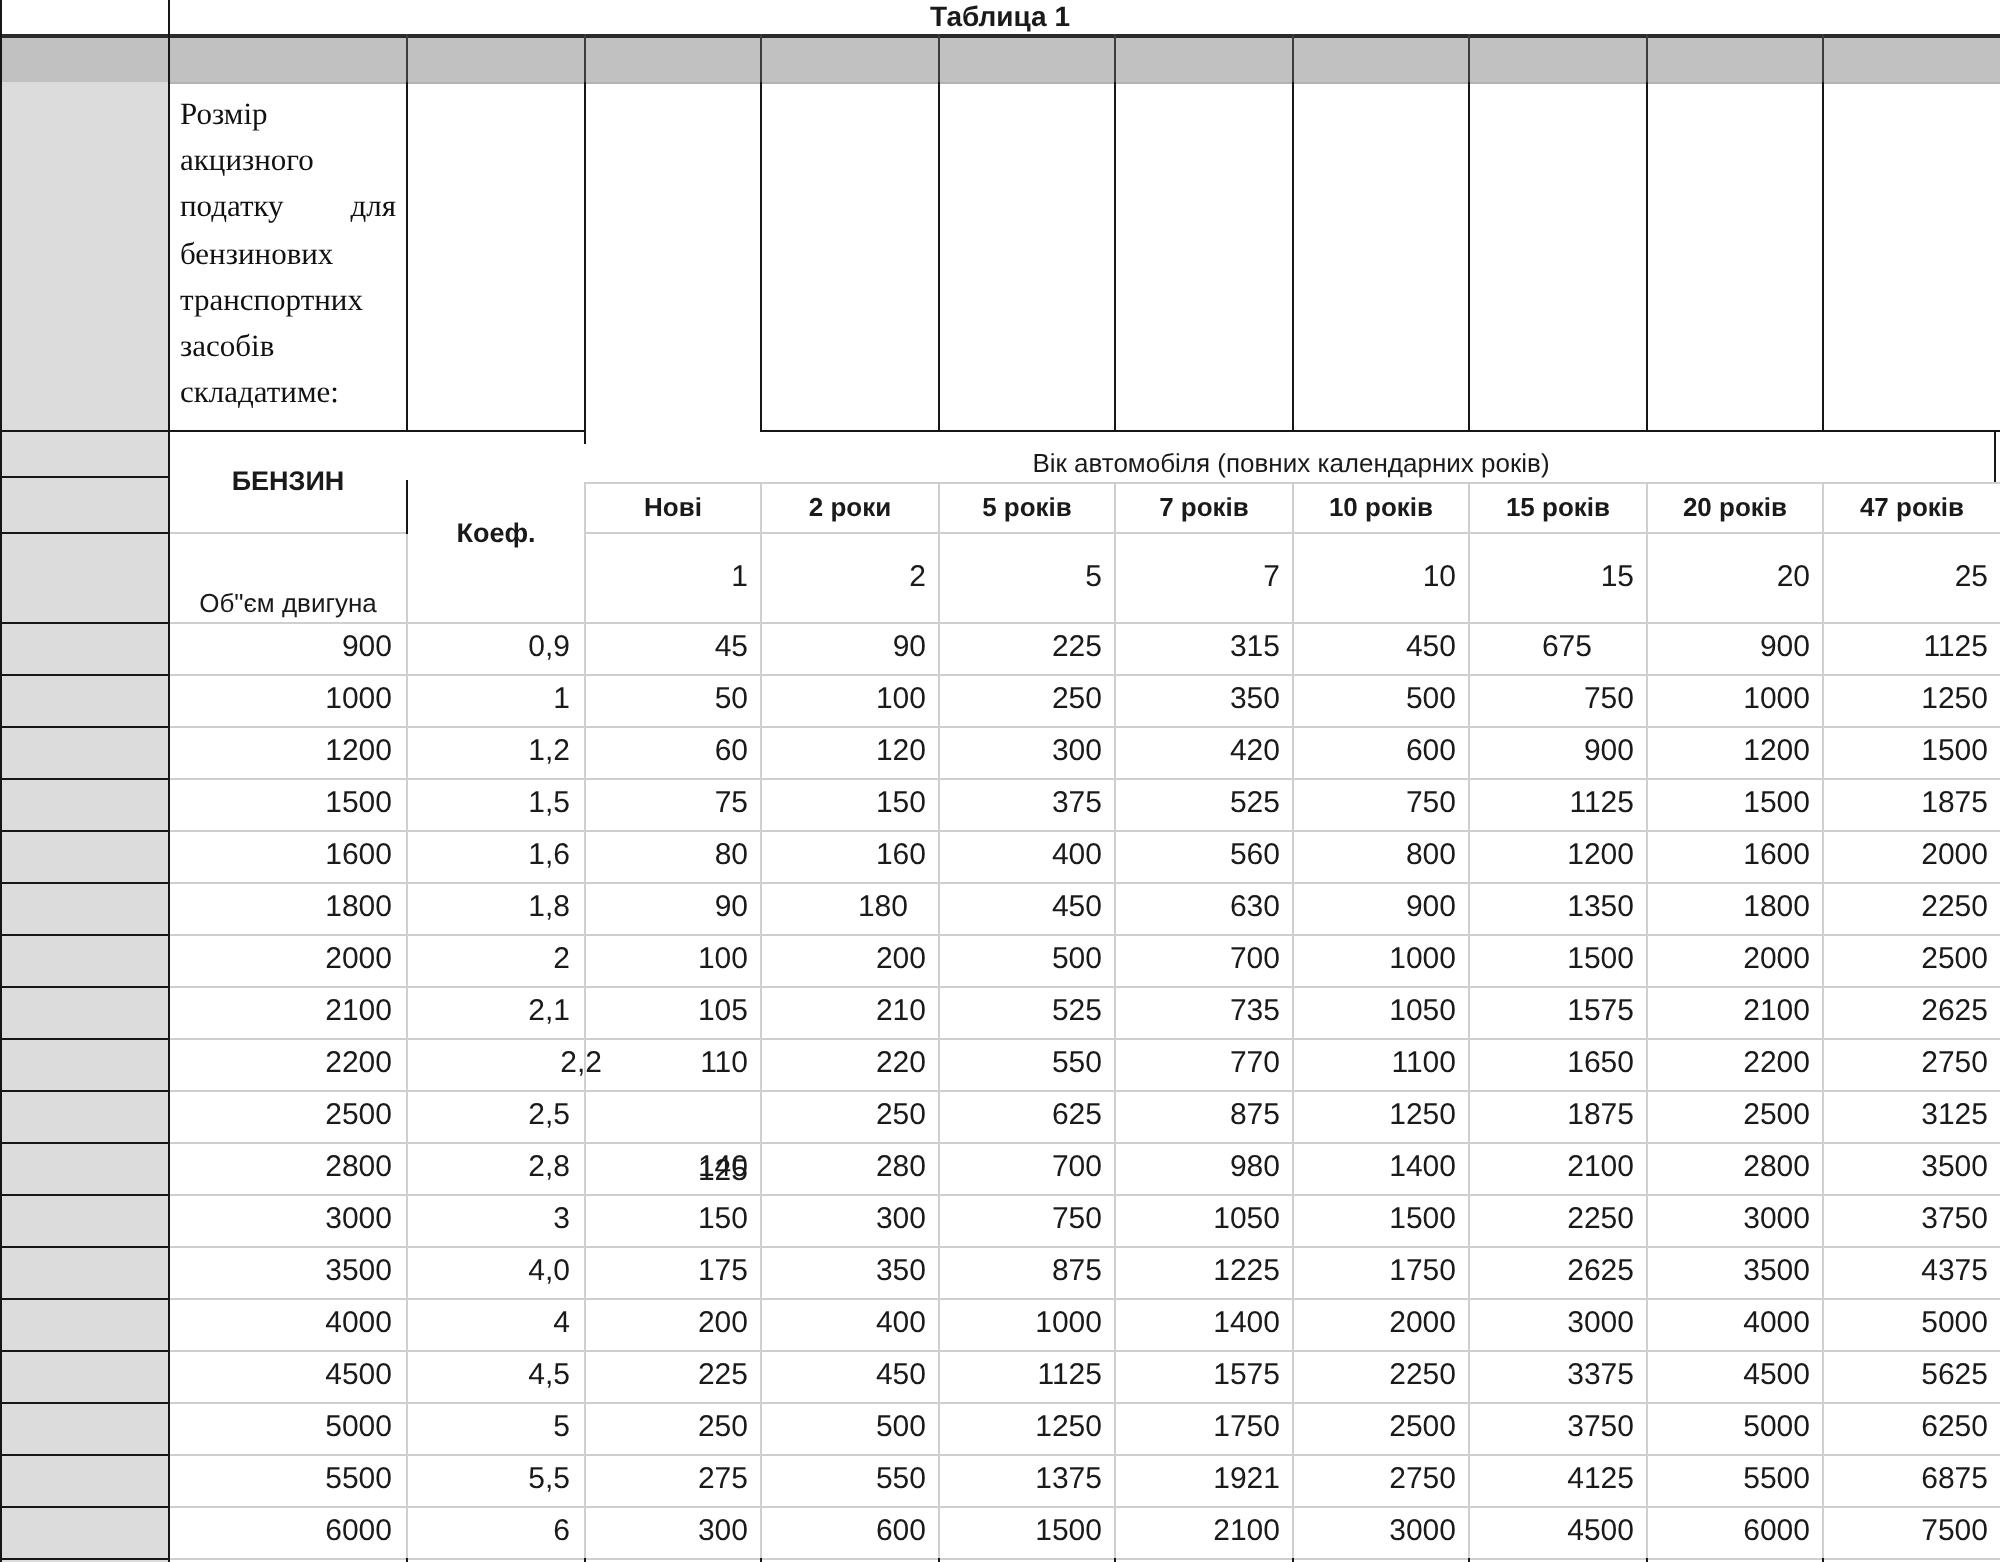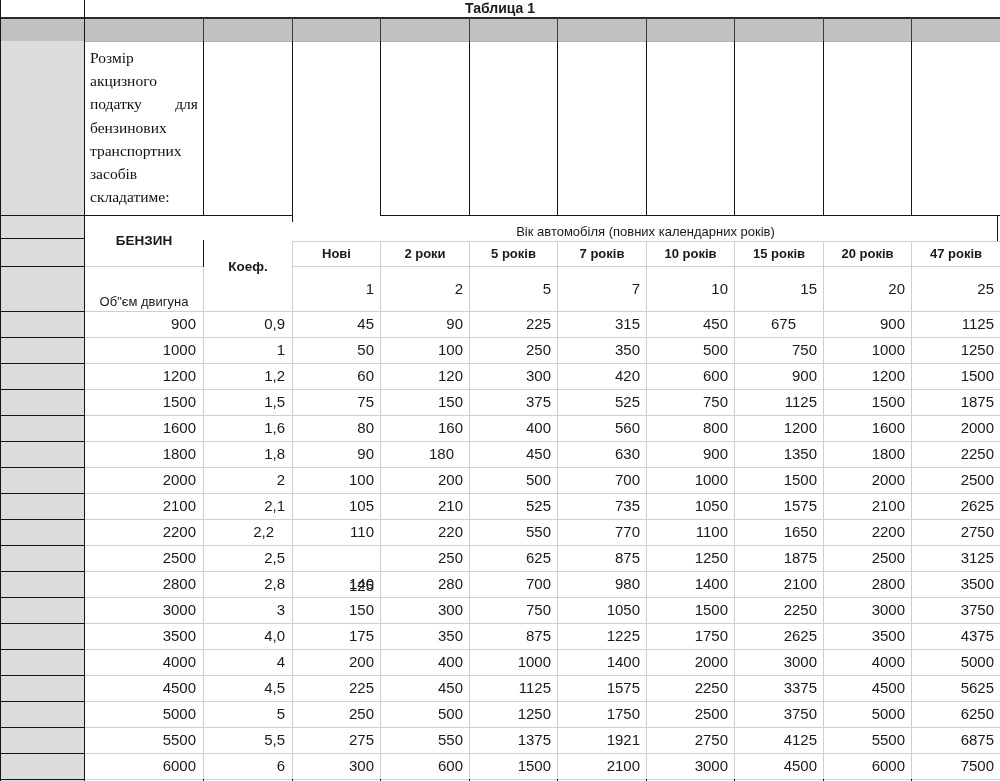--- a/index.html
+++ b/index.html
@@ -219,21 +219,21 @@
     <div class="abs num" style="left: 204px; top: 493px; width: 87px; height: 26px; line-height: 26px;">2,1</div>
     <div class="abs num" style="left: 293px; top: 493px; width: 87px; height: 26px; line-height: 26px;">105</div>
     <div class="abs num" style="left: 381px; top: 493px; width: 88px; height: 26px; line-height: 26px;">210</div>
     <div class="abs num" style="left: 470px; top: 493px; width: 87px; height: 26px; line-height: 26px;">525</div>
     <div class="abs num" style="left: 558px; top: 493px; width: 88px; height: 26px; line-height: 26px;">735</div>
     <div class="abs num" style="left: 647px; top: 493px; width: 87px; height: 26px; line-height: 26px;">1050</div>
     <div class="abs num" style="left: 735px; top: 493px; width: 88px; height: 26px; line-height: 26px;">1575</div>
     <div class="abs num" style="left: 824px; top: 493px; width: 87px; height: 26px; line-height: 26px;">2100</div>
     <div class="abs num" style="left: 912px; top: 493px; width: 88px; height: 26px; line-height: 26px;">2625</div>
     <div class="abs num" style="left: 85px; top: 519px; width: 117px; height: 26px; line-height: 26px;">2200</div>
-    <div class="abs num" style="left: 193px; top: 519px; width: 87px; height: 26px; line-height: 26px;">2,2</div>
+    <div class="abs num" style="left: 220px; top: 519px; width: 87px; height: 26px; line-height: 26px;">2,2</div>
     <div class="abs num" style="left: 293px; top: 519px; width: 87px; height: 26px; line-height: 26px;">110</div>
     <div class="abs num" style="left: 381px; top: 519px; width: 88px; height: 26px; line-height: 26px;">220</div>
     <div class="abs num" style="left: 470px; top: 519px; width: 87px; height: 26px; line-height: 26px;">550</div>
     <div class="abs num" style="left: 558px; top: 519px; width: 88px; height: 26px; line-height: 26px;">770</div>
     <div class="abs num" style="left: 647px; top: 519px; width: 87px; height: 26px; line-height: 26px;">1100</div>
     <div class="abs num" style="left: 735px; top: 519px; width: 88px; height: 26px; line-height: 26px;">1650</div>
     <div class="abs num" style="left: 824px; top: 519px; width: 87px; height: 26px; line-height: 26px;">2200</div>
     <div class="abs num" style="left: 912px; top: 519px; width: 88px; height: 26px; line-height: 26px;">2750</div>
     <div class="abs num" style="left: 85px; top: 545px; width: 117px; height: 26px; line-height: 26px;">2500</div>
     <div class="abs num" style="left: 204px; top: 545px; width: 87px; height: 26px; line-height: 26px;">2,5</div>

